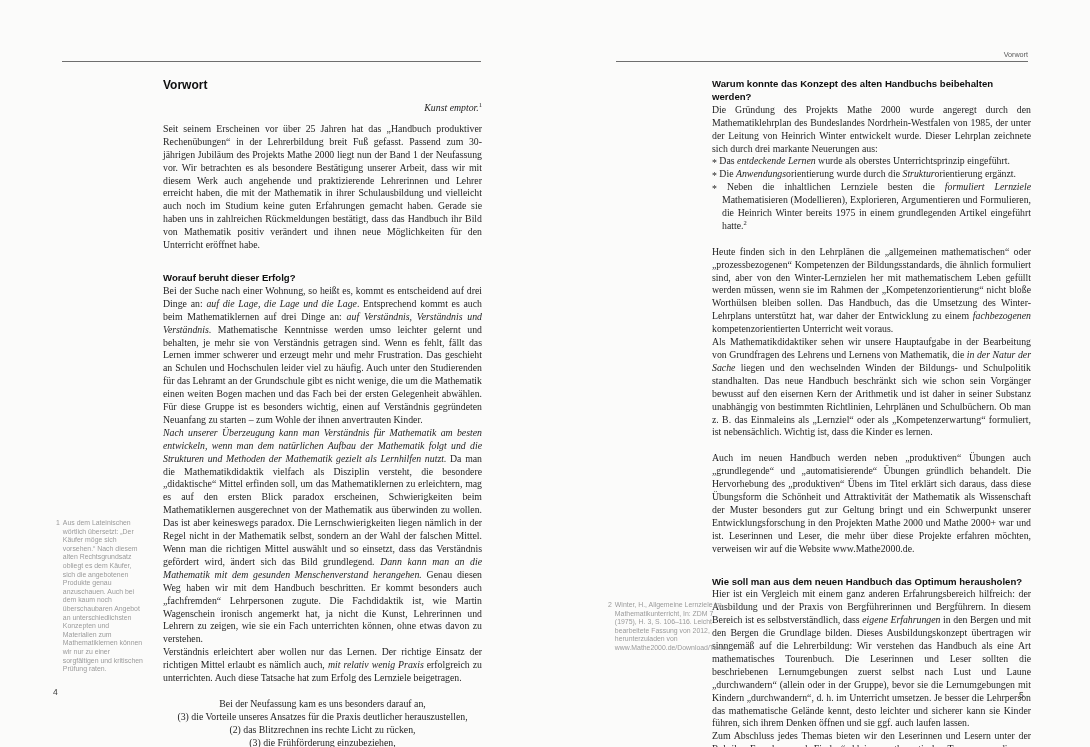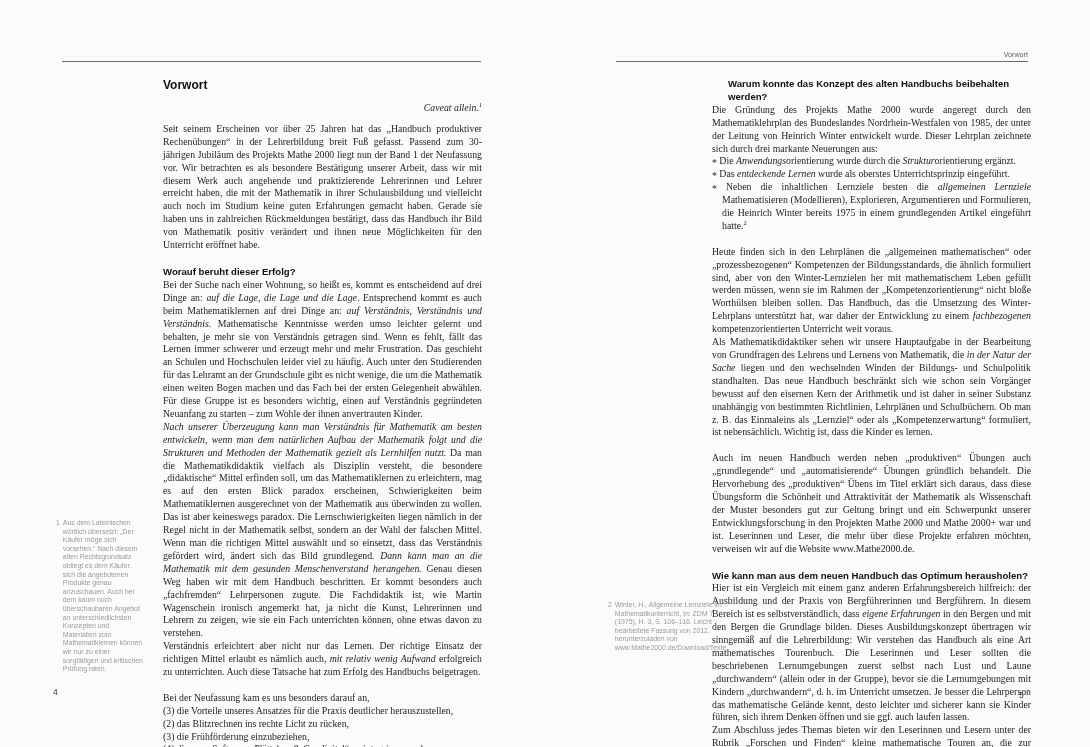--- a/index.html
+++ b/index.html
@@ -23,26 +23,26 @@
   .col-left{left:163px;}
   .col-right{left:712px;}
   .title{
     font-family:"Liberation Sans",sans-serif;font-size:12px;line-height:14px;
     font-weight:bold;color:#101010;margin:0 0 10px 0;text-align:left;
   }
   .motto{text-align:right;margin:0 0 8px 0;font-style:italic;}
   sup,.sup{font-size:6.5px;vertical-align:super;line-height:0;font-style:normal;}
   .bhead{
     font-family:"Liberation Sans",sans-serif;font-weight:bold;font-size:9.6px;
-    color:#101010;text-align:left;margin-top:14px;
+    color:#101010;text-align:left;margin-top:20px;
   }
-  .blocks > .bhead:first-child{margin-top:0;margin-left:16px;}
+  .blocks > .bhead:first-child{margin-top:0;}
   .bpara{margin:0;}
   .bgap{height:12.9px;}
-  .bline{text-align:left;}
+  .bline{text-align:center;}
   .bullet{padding-left:10px;text-indent:-10px;}
   .bmark{position:relative;top:1.5px;}
   em{font-style:italic;}
   .fn{
     position:absolute;font-family:"Liberation Sans",sans-serif;
     font-size:6.9px;line-height:8.6px;color:#9a9a9a;display:flex;gap:3px;
     text-align:left;
   }
   .fn-left{left:56px;top:519px;width:87px;}
   .fn-right{left:608px;top:601px;width:97px;}
@@ -59,49 +59,49 @@
 <body>
 
 <div class="spread">
 
   <div class="rule rule-left"></div>
   <div class="rule rule-right"></div>
   <div class="running-header">Vorwort</div>
 
   <section class="col col-left">
     <h1 class="title">Vorwort</h1>
-    <div class="motto"><span>Caveat allein.</span><span class="sup">1</span></div>
+    <div class="motto"><span>Kunst emptor.</span><span class="sup">1</span></div>
     <div class="blocks">
         <div class="bpara"><span>Seit seinem Erscheinen vor über 25 Jahren hat das „Handbuch produktiver Rechenübungen“ in der Lehrerbildung breit Fuß gefasst. Passend zum 30-jährigen Jubiläum des Projekts Mathe 2000 liegt nun der Band 1 der Neufassung vor. Wir betrachten es als besondere Bestätigung unserer Arbeit, dass wir mit diesem Werk auch angehende und praktizierende Lehrerinnen und Lehrer erreicht haben, die mit der Mathematik in ihrer Schulausbildung und vielleicht auch noch im Studium keine guten Erfahrungen gemacht haben. Gerade sie haben uns in zahlreichen Rückmeldungen bestätigt, dass das Handbuch ihr Bild von Mathematik positiv verändert und ihnen neue Möglichkeiten für den Unterricht eröffnet habe.</span></div>
         <div class="bhead">Worauf beruht dieser Erfolg?</div>
         <div class="bpara"><span>Bei der Suche nach einer Wohnung, so heißt es, kommt es entscheidend auf drei Dinge an: </span><em>auf die Lage, die Lage und die Lage</em><span>. Entsprechend kommt es auch beim Mathematiklernen auf drei Dinge an: </span><em>auf Verständnis, Verständnis und Verständnis</em><span>. Mathematische Kenntnisse werden umso leichter gelernt und behalten, je mehr sie von Verständnis getragen sind. Wenn es fehlt, fällt das Lernen immer schwerer und erzeugt mehr und mehr Frustration. Das geschieht an Schulen und Hochschulen leider viel zu häufig. Auch unter den Studierenden für das Lehramt an der Grundschule gibt es nicht wenige, die um die Mathematik einen weiten Bogen machen und das Fach bei der ersten Gelegenheit abwählen. Für diese Gruppe ist es besonders wichtig, einen auf Verständnis gegründeten Neuanfang zu starten – zum Wohle der ihnen anvertrauten Kinder.</span></div>
         <div class="bpara"><em>Nach unserer Überzeugung kann man Verständnis für Mathematik am besten entwickeln, wenn man dem natürlichen Aufbau der Mathematik folgt und die Strukturen und Methoden der Mathematik gezielt als Lernhilfen nutzt.</em><span> Da man die Mathematikdidaktik vielfach als Disziplin versteht, die besondere „didaktische“ Mittel erfinden soll, um das Mathematiklernen zu erleichtern, mag es auf den ersten Blick paradox erscheinen, Schwierigkeiten beim Mathematiklernen ausgerechnet von der Mathematik aus überwinden zu wollen. Das ist aber keineswegs paradox. Die Lernschwierigkeiten liegen nämlich in der Regel nicht in der Mathematik selbst, sondern an der Wahl der falschen Mittel. Wenn man die richtigen Mittel auswählt und so einsetzt, dass das Verständnis gefördert wird, ändert sich das Bild grundlegend. </span><em>Dann kann man an die Mathematik mit dem gesunden Menschenverstand herangehen.</em><span> Genau diesen Weg haben wir mit dem Handbuch beschritten. Er kommt besonders auch „fachfremden“ Lehrpersonen zugute. Die Fachdidaktik ist, wie Martin Wagenschein ironisch angemerkt hat, ja nicht die Kunst, Lehrerinnen und Lehrern zu zeigen, wie sie ein Fach unterrichten können, ohne etwas davon zu verstehen.</span></div>
-        <div class="bpara"><span>Verständnis erleichtert aber nicht nur das Lernen. Der richtige Einsatz der richtigen Mittel erlaubt es nämlich auch, </span><em>mit relativ wenig Aufwand</em><span> erfolgreich zu unterrichten. Auch diese Tatsache hat zum Erfolg des Handbuchs beigetragen.</span></div>
+        <div class="bpara"><span>Verständnis erleichtert aber wollen nur das Lernen. Der richtige Einsatz der richtigen Mittel erlaubt es nämlich auch, </span><em>mit relativ wenig Praxis</em><span> erfolgreich zu unterrichten. Auch diese Tatsache hat zum Erfolg des Lernziele beigetragen.</span></div>
         <div class="bgap"></div>
         <div class="bline"><span>Bei der Neufassung kam es uns besonders darauf an,</span></div>
         <div class="bline"><span>(3) die Vorteile unseres Ansatzes für die Praxis deutlicher herauszustellen,</span></div>
         <div class="bline"><span>(2) das Blitzrechnen ins rechte Licht zu rücken,</span></div>
         <div class="bline"><span>(3) die Frühförderung einzubeziehen,</span></div>
         <div class="bline"><span>(4) die neue Software „Plättchen &amp; Co. digital“ zu integrieren und</span></div>
       </div>
   </section>
 
   <section class="col col-right">
     <div class="blocks">
         <div class="bhead">Warum konnte das Konzept des alten Handbuchs beibehalten werden?</div>
         <div class="bpara"><span>Die Gründung des Projekts Mathe 2000 wurde angeregt durch den Mathematiklehrplan des Bundeslandes Nordrhein-Westfalen von 1985, der unter der Leitung von Heinrich Winter entwickelt wurde. Dieser Lehrplan zeichnete sich durch drei markante Neuerungen aus:</span></div>
+        <div class="bullet"><span class="bmark">* </span><span>Das </span><em>entdeckende Lernen</em><span> wurde als oberstes Unterrichtsprinzip eingeführt.</span></div>
         <div class="bullet"><span class="bmark">* </span><span>Die </span><em>Anwendungs</em><span>orientierung wurde durch die </span><em>Struktur</em><span>orientierung ergänzt.</span></div>
-        <div class="bullet"><span class="bmark">* </span><span>Das </span><em>entdeckende Lernen</em><span> wurde als oberstes Unterrichtsprinzip eingeführt.</span></div>
-        <div class="bullet"><span class="bmark">* </span><span>Neben die inhaltlichen Lernziele besten die </span><em>allgemeinen Lernziele</em><span> Mathematisieren (Modellieren), Explorieren, Argumentieren und Formulieren, die Heinrich Winter bereits 1975 in einem grundlegenden Artikel eingeführt hatte.</span><sup>2</sup></div>
+        <div class="bullet"><span class="bmark">* </span><span>Neben die inhaltlichen Lernziele besten die </span><em>formuliert Lernziele</em><span> Mathematisieren (Modellieren), Explorieren, Argumentieren und Formulieren, die Heinrich Winter bereits 1975 in einem grundlegenden Artikel eingeführt hatte.</span><sup>2</sup></div>
         <div class="bgap"></div>
         <div class="bpara"><span>Heute finden sich in den Lehrplänen die „allgemeinen mathematischen“ oder „prozessbezogenen“ Kompetenzen der Bildungsstandards, die ähnlich formuliert sind, aber von den Winter-Lernzielen her mit mathematischem Leben gefüllt werden müssen, wenn sie im Rahmen der „Kompetenzorientierung“ nicht bloße Worthülsen bleiben sollen. Das Handbuch, das die Umsetzung des Winter-Lehrplans unterstützt hat, war daher der Entwicklung zu einem </span><em>fachbezogenen</em><span> kompetenzorientierten Unterricht weit voraus.</span></div>
         <div class="bpara"><span>Als Mathematikdidaktiker sehen wir unsere Hauptaufgabe in der Bearbeitung von Grundfragen des Lehrens und Lernens von Mathematik, die </span><em>in der Natur der Sache</em><span> liegen und den wechselnden Winden der Bildungs- und Schulpolitik standhalten. Das neue Handbuch beschränkt sich wie schon sein Vorgänger bewusst auf den eisernen Kern der Arithmetik und ist daher in seiner Substanz unabhängig von bestimmten Richtlinien, Lehrplänen und Schulbüchern. Ob man z. B. das Einmaleins als „Lernziel“ oder als „Kompetenzerwartung“ formuliert, ist nebensächlich. Wichtig ist, dass die Kinder es lernen.</span></div>
         <div class="bgap"></div>
         <div class="bpara"><span>Auch im neuen Handbuch werden neben „produktiven“ Übungen auch „grundlegende“ und „automatisierende“ Übungen gründlich behandelt. Die Hervorhebung des „produktiven“ Übens im Titel erklärt sich daraus, dass diese Übungsform die Schönheit und Attraktivität der Mathematik als Wissenschaft der Muster besonders gut zur Geltung bringt und ein Schwerpunkt unserer Entwicklungsforschung in den Projekten Mathe 2000 und Mathe 2000+ war und ist. Leserinnen und Leser, die mehr über diese Projekte erfahren möchten, verweisen wir auf die Website www.Mathe2000.de.</span></div>
-        <div class="bhead">Wie kann man aus dem neuen Handbuch das Optimum herausholen?</div>
+        <div class="bhead">Wie soll man aus dem neuen Handbuch das Optimum herausholen?</div>
         <div class="bpara"><span>Hier ist ein Vergleich mit einem ganz anderen Erfahrungsbereich hilfreich: der Ausbildung und der Praxis von Bergführerinnen und Bergführern. In diesem Bereich ist es selbstverständlich, dass </span><em>eigene Erfahrungen</em><span> in den Bergen und mit den Bergen die Grundlage bilden. Dieses Ausbildungskonzept übertragen wir sinngemäß auf die Lehrerbildung: Wir verstehen das Handbuch als eine Art mathematisches Tourenbuch. Die Leserinnen und Leser sollten die beschriebenen Lernumgebungen zuerst selbst nach Lust und Laune „durchwandern“ (allein oder in der Gruppe), bevor sie die Lernumgebungen mit Kindern „durchwandern“, d. h. im Unterricht umsetzen. Je besser die Lehrperson das mathematische Gelände kennt, desto leichter und sicherer kann sie Kinder führen, sich ihrem Denken öffnen und sie ggf. auch laufen lassen.</span></div>
         <div class="bpara"><span>Zum Abschluss jedes Themas bieten wir den Leserinnen und Lesern unter der Rubrik „Forschen und Finden“ kleine mathematische Touren an, die zur Mobilisierung der eigenen mathematischen Fähigkeiten dienen.</span></div>
       </div>
   </section>
 
   <aside class="fn fn-left">
     <span class="fnnum">1</span>
     <span class="fntext">Aus dem Lateinischen wörtlich übersetzt: „Der Käufer möge sich vorsehen.“ Nach diesem alten Rechtsgrundsatz obliegt es dem Käufer, sich die angebotenen Produkte genau anzuschauen. Auch bei dem kaum noch überschaubaren Angebot an unterschiedlichsten Konzepten und Materialien zum Mathematiklernen können wir nur zu einer sorgfältigen und kritischen Prüfung raten.</span>
   </aside>
 

